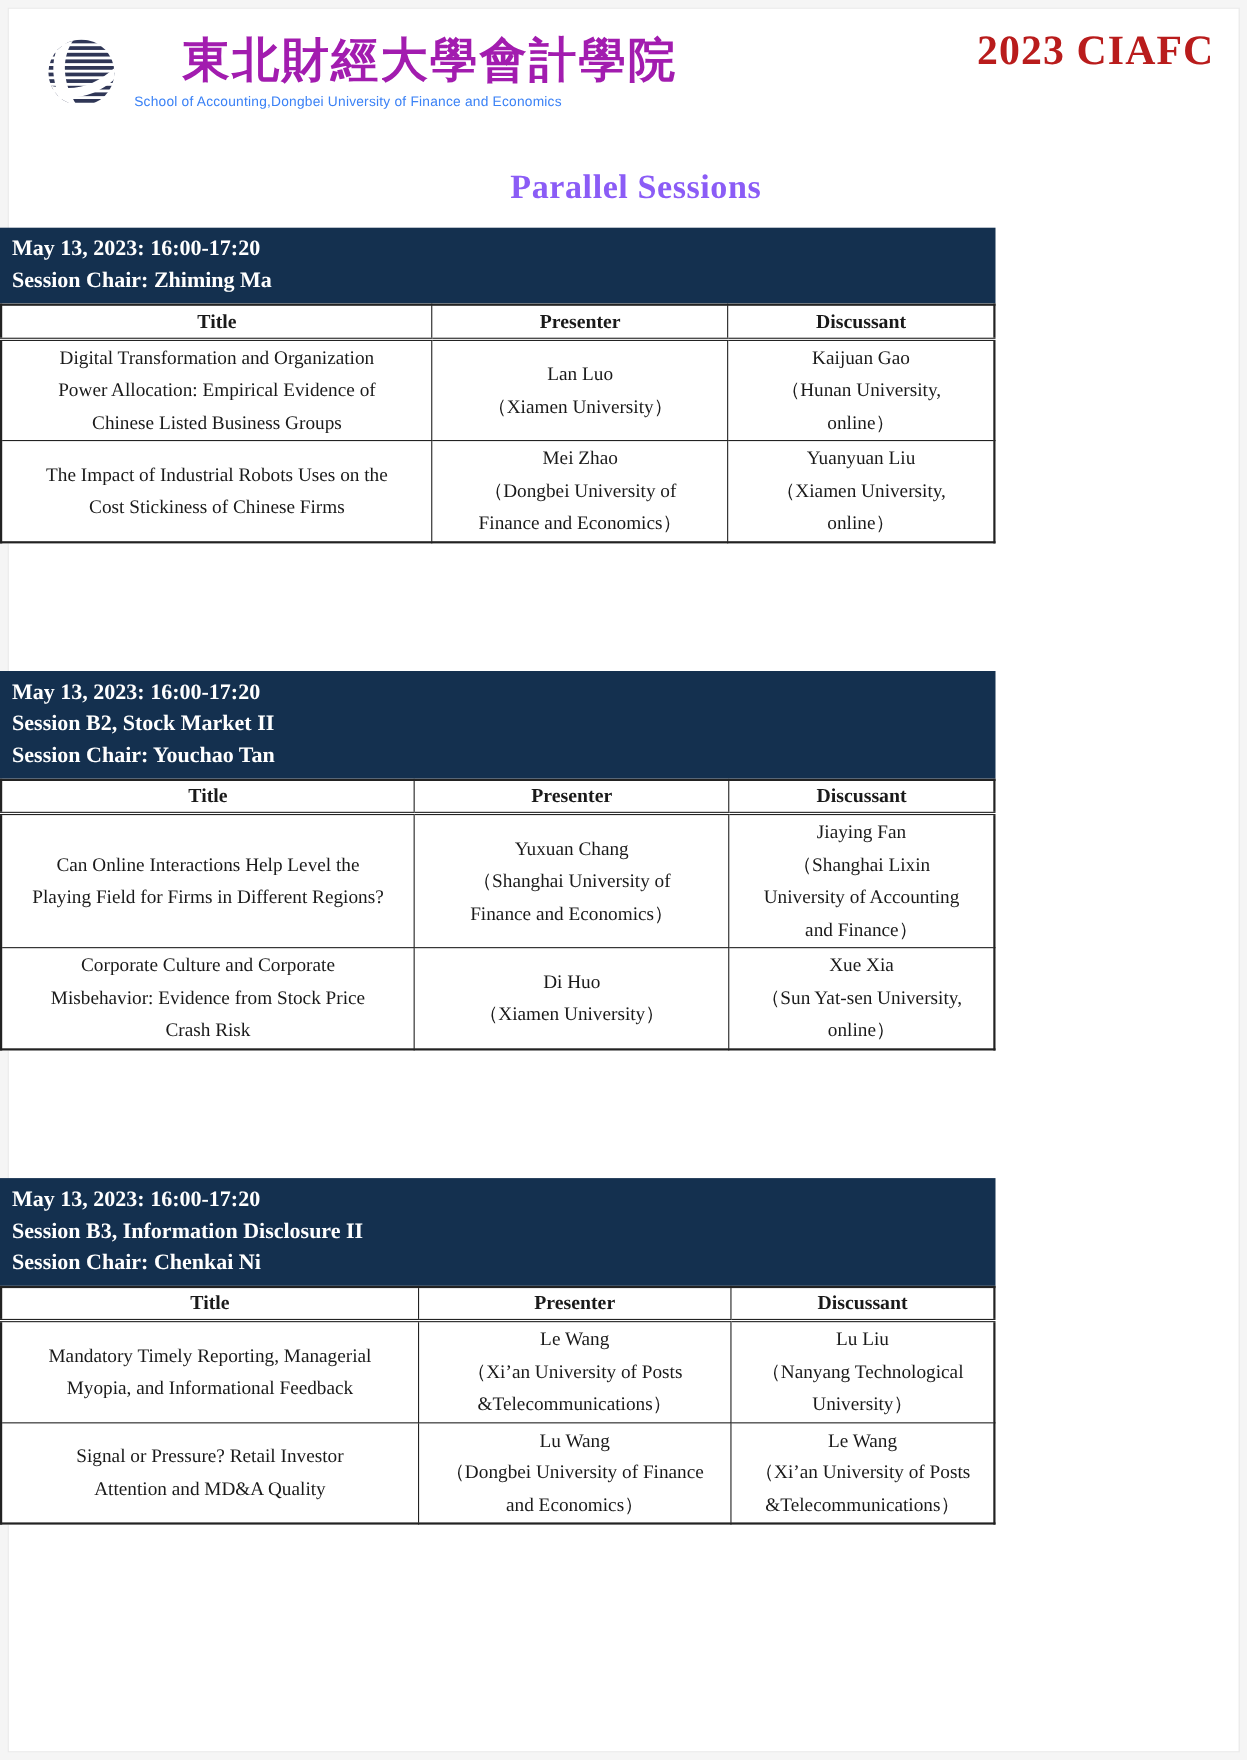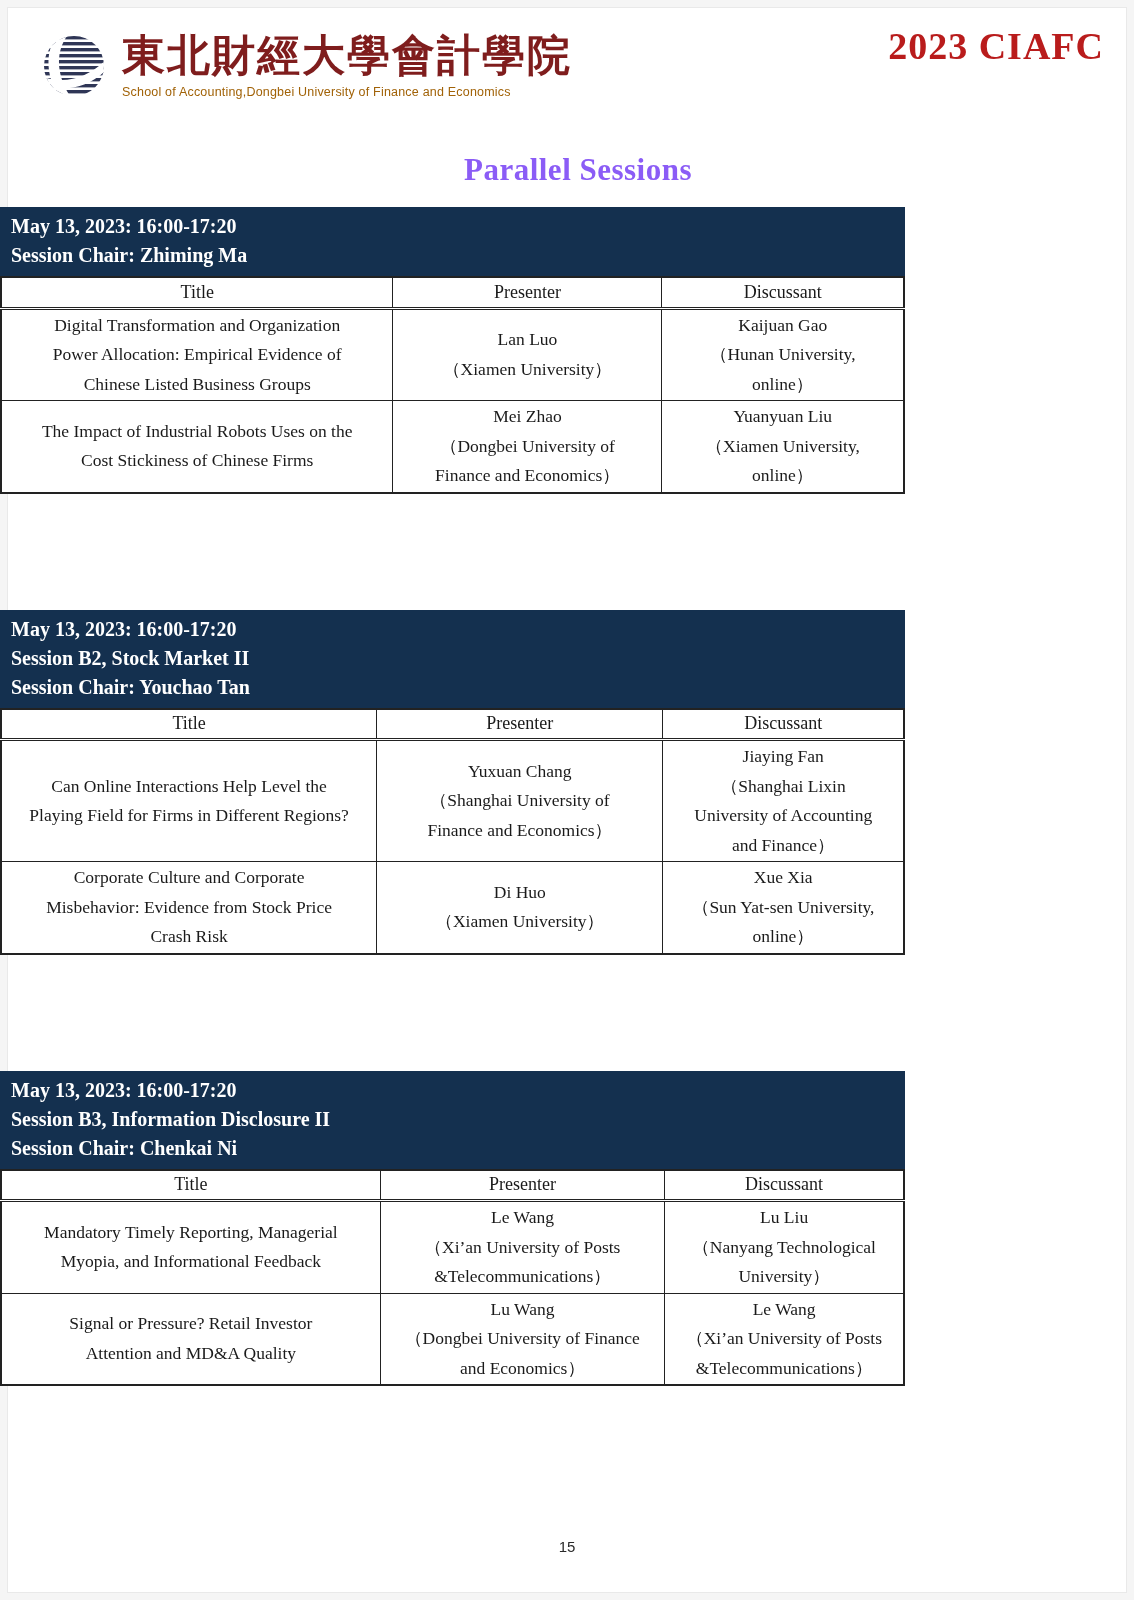--- a/index.html
+++ b/index.html
@@ -20,26 +20,26 @@
   
   .header { position:relative; height:120px; padding-top:22px; }
   .logo-box {
     margin-left:42px;
     width:552px;
     background:#ffffff;
     display:flex; align-items:center; gap:16px;
   }
   .logo-globe { width:64px; height:88px; display:flex; align-items:center; }
   .logo-text .cn {
-    font-size:43px; font-weight:bold; color:#7f1d1d;
-    line-height:1.05; letter-spacing:2px; white-space:nowrap;
+    font-size:43px; font-weight:bold; color:#a21caf;
+    line-height:1.05; letter-spacing:2px; white-space:nowrap;margin-left:44px;
   }
   .logo-text .en {
     font-family:"Liberation Sans","DejaVu Sans",sans-serif;
-    font-size:12.5px; color:#a16207; margin-top:6px; letter-spacing:0.2px;
+    font-size:12.5px; color:#3b82f6; margin-top:6px; letter-spacing:0.2px;
     white-space:nowrap;
   }
   .badge {
     position:absolute; top:24px; right:30px;
     font-size:38px; color:#b91c1c; letter-spacing:1px;font-weight:bold;
   }
   
   .doc-title {
     margin-top:32px;
     margin-left:92px; width:972px;
@@ -56,21 +56,21 @@
     padding:5px 11px 6px;
   }
   .session-bar div { white-space:nowrap; }
   table {
     width:100%; border-collapse:collapse; background:#ffffff;
     table-layout:fixed;
   }
   table, th, td { border:1px solid #222222; }
   table { border-width:2px; }
   th {
-    font-size:18px; font-weight:normal; height:31px;
+    font-size:18px; font-weight:bold; height:31px;
     border-bottom:3px double #222222;
     padding:0;
   }
   td {
     text-align:center; vertical-align:middle;
     font-size:17.5px; line-height:29.5px;
     padding:1px 10px;
   }
   .multiline { white-space:pre-line; }
   .person-name { display:block; }
@@ -273,15 +273,14 @@
         <td>
           <span class="person-name">Le Wang</span>
           <span class="person-affil">（Xi’an University of Posts
 &amp;Telecommunications）</span>
         </td>
       </tr>
     </tbody>
       </table>
   </div>
 
-  <div class="page-number">15</div>
 
 </div>
 
 </body></html>

